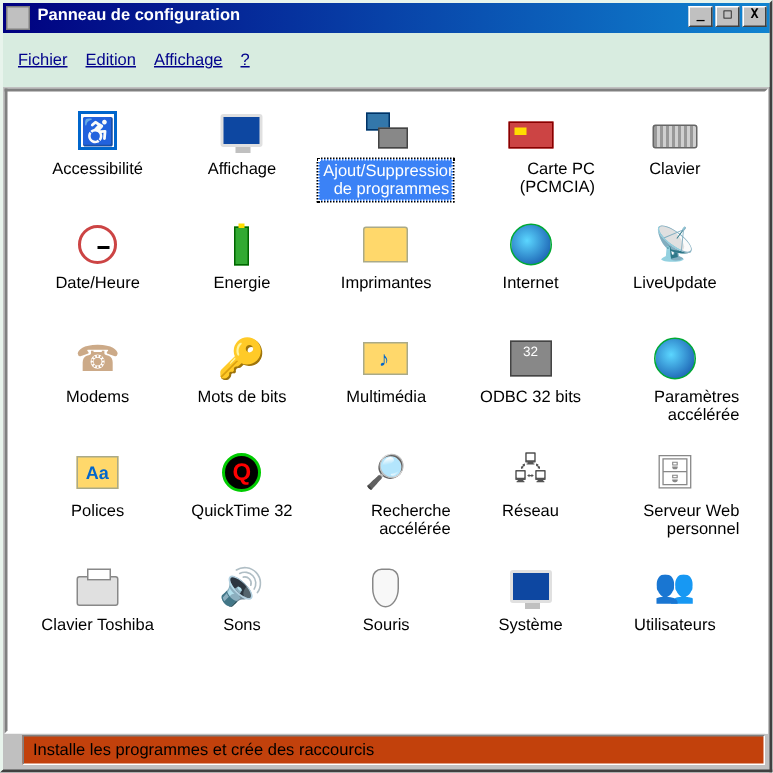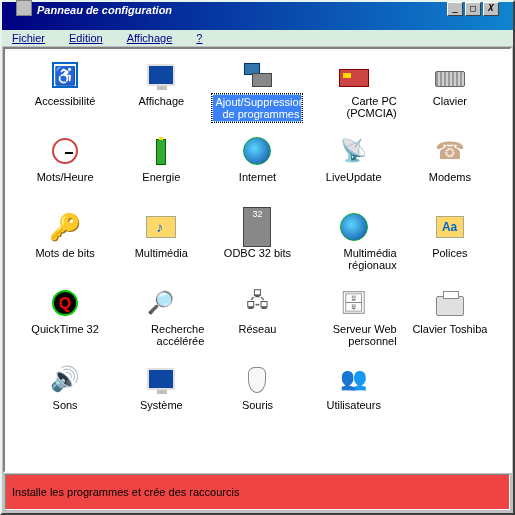--- a/index.html
+++ b/index.html
@@ -15,24 +15,23 @@
     background: #c0c0c0;
     border: 2px solid;
     border-color: #e8f4ec #404040 #404040 #e8f4ec;
     display: flex;
     flex-direction: column;
   }
   .titlebar {
     background: linear-gradient(90deg, #000080, #1084d0);
     color: #fff;
     display: flex;
-    align-items: flex-end;
-    padding: 14px;
+    align-items: flex-start;
+    padding: 2px;
     height: 20px;
-    font-style: italic;
   }
   .titlebar .ticon {
     width: 16px; height: 16px;
     margin-right: 3px;
     background: #c0c0c0;
     border: 1px solid #808080;
   }
   .titlebar .title {
     flex: 1;
     font-weight: bold;
@@ -49,22 +48,22 @@
     font-family: monospace;
     font-weight: bold;
     line-height: 10px;
     text-align: center;
     margin-left: 2px;
     color: #000;
   }
   .menubar {
     display: flex;
     background: #d8ece0;
-    padding: 2px 10px;
-    gap: 24px;
+    padding: 12px 10px;
+    gap: 12px;
     font-size: 11px;
   }
   .menubar .menuitem {
     color: #00008b;
     text-decoration: underline;
     cursor: default;
   }
   .client {
     flex: 1;
     background: #fff;
@@ -103,26 +102,26 @@
     padding: 1px 2px;
     text-align: right;
   }
   .item.selected .lbl {
     background: #3b82f6;
     color: #fff;
     border: 1px dotted #fff;
     outline: 1px dotted #000;
   }
   .status {
-    height: 36px;
+    height: 20px;
     border: 1px solid;
     border-color: #808080 #fff #fff #808080;
-    margin: 0 3px 3px 3px;
+    margin: 0 3px 3px 13px;
     padding: 2px 6px;
-    background: #ef4444;
+    background: #c2410c;
     font-size: 11px;
     display: flex;
     align-items: center;
   }
   
   .ic-folder { background: #ffd86b; border-radius: 2px 2px 0 0; border:1px solid #aa8; width:30px;height:24px; position:relative; }
   .ic-globe { width:28px;height:28px;border-radius:50%;background:radial-gradient(circle at 40% 40%, #5bd6ff, #0d47a1); border:1px solid #0a3; position:relative; }
   .ic-printer { width:28px;height:20px;background:#e0e0e0;border:1px solid #888;border-radius:2px;position:relative;margin-top:6px; }
   .ic-printer::before{content:"";position:absolute;top:-6px;left:6px;width:14px;height:6px;background:#fff;border:1px solid #888;}
   .ic-monitor { width:28px;height:22px;background:#0d47a1;border:2px solid #e0e0e0;border-radius:2px;position:relative; }
@@ -140,21 +139,21 @@
   .ic-police{width:28px;height:22px;background:#ffd86b;border:1px solid #aa8;position:relative;}
   .ic-police::after{content:"Aa";position:absolute;top:3px;left:5px;font-weight:bold;font-size:12px;color:#06c;}
   .ic-access{width:26px;height:26px;border:2px solid #06c;background:#fff;font-size:18px;font-weight:bold;color:#06c;line-height:24px;}
   .ic-xfer{width:28px;height:28px;position:relative;}
   .ic-xfer::before{content:"";position:absolute;top:2px;left:11px;width:6px;height:12px;background:#0d47a1;border:1px solid #888;}
   .ic-xfer::after{content:"";position:absolute;bottom:0;left:6px;width:16px;height:10px;background:#888;border:1px solid #555;}
   .ic-multi{width:30px;height:22px;background:#ffd86b;border:1px solid #aa8;position:relative;}
   .ic-multi::after{content:"♪";position:absolute;top:2px;left:9px;font-size:14px;color:#06c;}
   .ic-modem{font-size:24px;color:#ca8;}
   .ic-live{font-size:22px;color:#0a0;}
-  .ic-odbc{width:28px;height:40px;background:#888;border:1px solid #444;font-size:9px;color:#fff;line-height:12px;}
+  .ic-odbc{width:28px;height:24px;background:#888;border:1px solid #444;font-size:9px;color:#fff;line-height:12px;}
   .ic-opl{width:28px;height:22px;background:#000;border:1px solid #0c0;position:relative;}
   .ic-opl::after{content:"";position:absolute;top:8px;left:2px;width:22px;height:2px;background:#0f0;box-shadow:0 4px #0f0;}
   .ic-qt{width:26px;height:26px;border-radius:50%;background:#000;border:2px solid #0c0;font-weight:bold;color:#f00;font-size:16px;line-height:24px;}
   .ic-search{font-size:22px;color:#ca8;}
   .ic-net{font-size:20px;color:#555;}
   .ic-serv{font-size:22px;color:#888;}
   .ic-user{font-size:22px;}
   .ic-addprog{width:30px;height:24px;position:relative;}
   .ic-addprog::before{content:"";position:absolute;top:0;left:2px;width:14px;height:10px;background:#37a;border:1px solid #036;}
   .ic-addprog::after{content:"";position:absolute;bottom:0;right:0;width:18px;height:12px;background:#888;border:1px solid #444;}
@@ -210,30 +209,36 @@
         <div class="item">
           <div class="ico">
             <div class="ic-keyboard"></div>
           </div>
           <div class="lbl">Clavier</div>
         </div>
         <div class="item">
           <div class="ico">
             <div class="ic-clock"></div>
           </div>
-          <div class="lbl">Mots/Heure</div>
+          <div class="lbl">Date/Heure</div>
         </div>
         <div class="item">
           <div class="ico">
             <div class="ic-energy"></div>
           </div>
           <div class="lbl">Energie</div>
         </div>
         <div class="item">
           <div class="ico">
+            <div class="ic-folder"></div>
+          </div>
+          <div class="lbl">Imprimantes</div>
+        </div>
+        <div class="item">
+          <div class="ico">
             <div class="ic-globe"></div>
           </div>
           <div class="lbl">Internet</div>
         </div>
         <div class="item">
           <div class="ico">
             <div class="ic-live">📡</div>
           </div>
           <div class="lbl">LiveUpdate</div>
         </div>
@@ -258,21 +263,21 @@
         <div class="item">
           <div class="ico">
             <div class="ic-odbc">32</div>
           </div>
           <div class="lbl">ODBC 32 bits</div>
         </div>
         <div class="item">
           <div class="ico">
             <div class="ic-globe"></div>
           </div>
-          <div class="lbl">Multimédia régionaux</div>
+          <div class="lbl">Paramètres accélérée</div>
         </div>
         <div class="item">
           <div class="ico">
             <div class="ic-police"></div>
           </div>
           <div class="lbl">Polices</div>
         </div>
         <div class="item">
           <div class="ico">
             <div class="ic-qt">Q</div>
@@ -304,29 +309,29 @@
           <div class="lbl">Clavier Toshiba</div>
         </div>
         <div class="item">
           <div class="ico">
             <div class="ic-speaker">🔊</div>
           </div>
           <div class="lbl">Sons</div>
         </div>
         <div class="item">
           <div class="ico">
+            <div class="ic-mouse"></div>
+          </div>
+          <div class="lbl">Souris</div>
+        </div>
+        <div class="item">
+          <div class="ico">
             <div class="ic-monitor"></div>
           </div>
           <div class="lbl">Système</div>
-        </div>
-        <div class="item">
-          <div class="ico">
-            <div class="ic-mouse"></div>
-          </div>
-          <div class="lbl">Souris</div>
         </div>
         <div class="item">
           <div class="ico">
             <div class="ic-user">👥</div>
           </div>
           <div class="lbl">Utilisateurs</div>
         </div>
       </div>
   </div>
 

